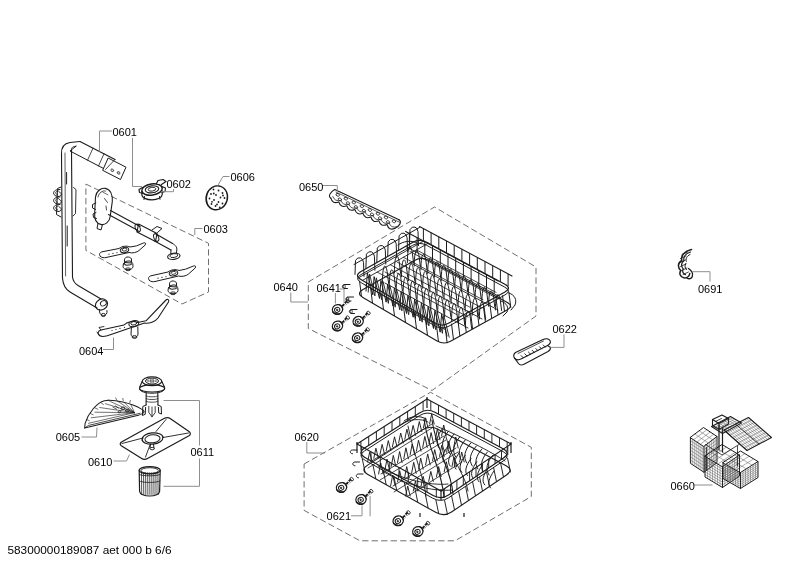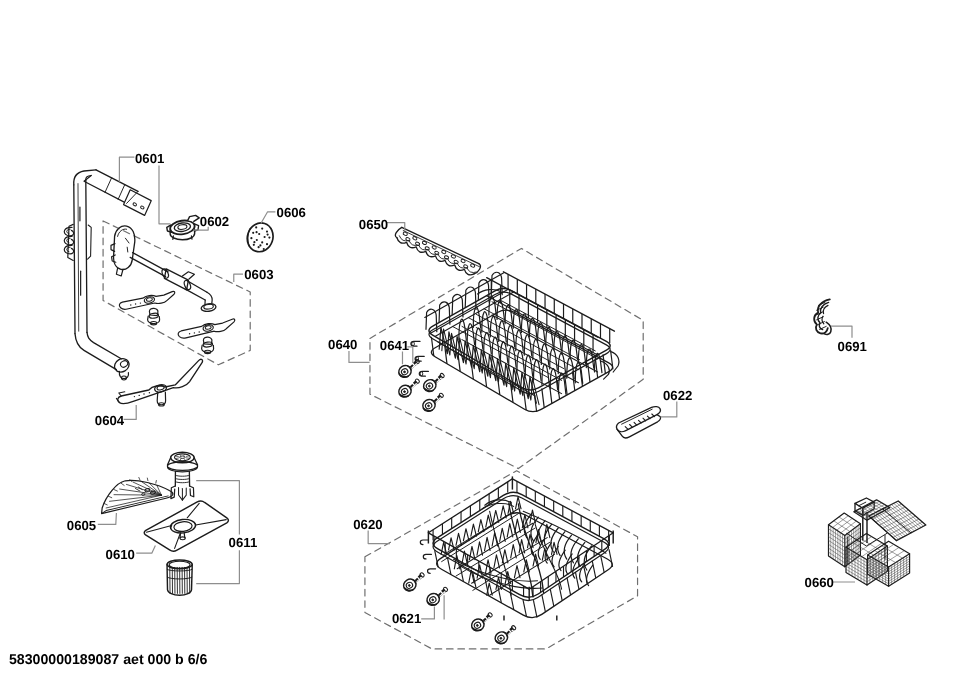--- a/index.html
+++ b/index.html
@@ -1,16 +1,16 @@
 <!DOCTYPE html>
 <html><head>
 <meta charset="utf-8">
 <style>
 html,body{margin:0;padding:0;background:#fff;}
-#page{width:800px;height:566px;position:relative;background:#fff;overflow:hidden;font-weight:bold;}
+#page{width:800px;height:566px;position:relative;background:#fff;overflow:hidden;}
 </style>
 </head>
 <body>
 
 <div id="page">
 <svg width="800" height="566" viewBox="0 0 800 566" xmlns="http://www.w3.org/2000/svg">
 
 <g>
 <path d="M61.5,154 L62.5,278" fill="none" stroke="#1c1c1c" stroke-width="1.1" stroke-linecap="round" stroke-linejoin="round"></path>
 <path d="M71.5,150 L72.5,277" fill="none" stroke="#1c1c1c" stroke-width="1.1" stroke-linecap="round" stroke-linejoin="round"></path>

